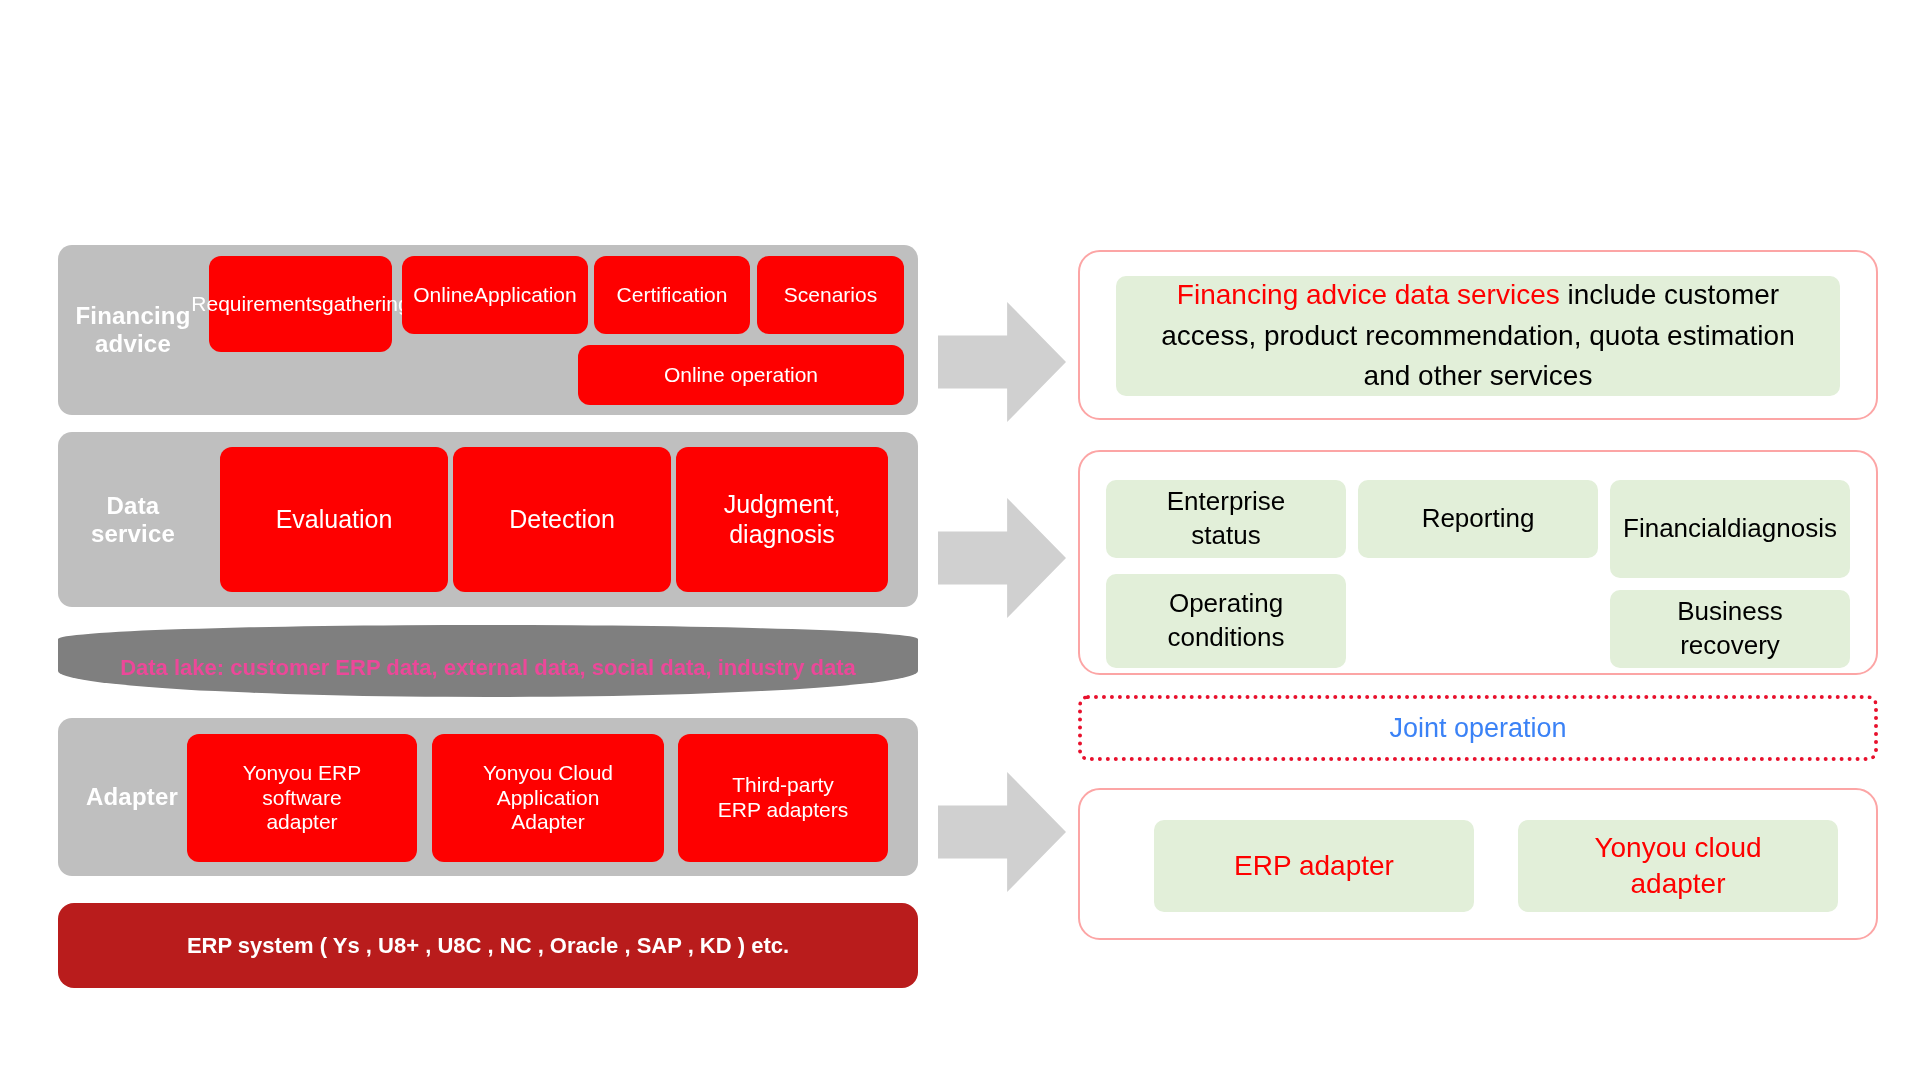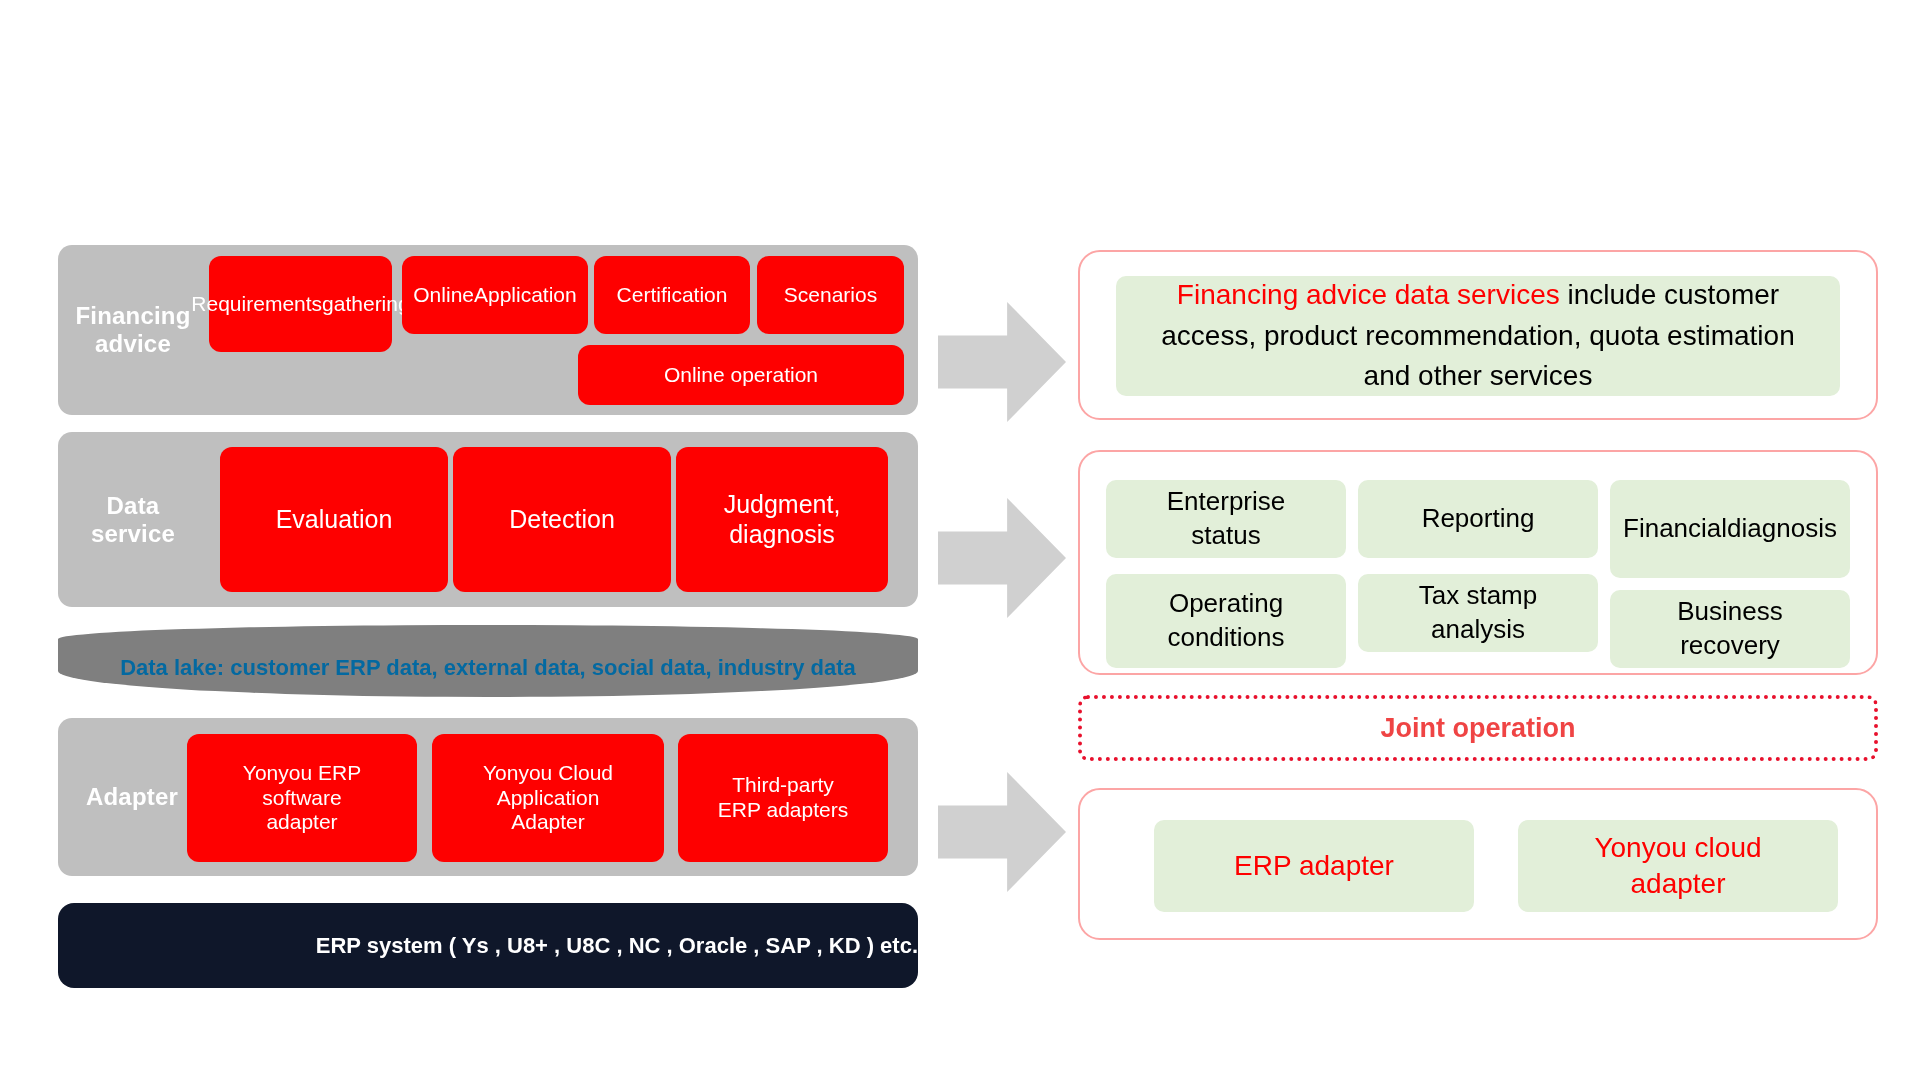--- a/index.html
+++ b/index.html
@@ -47,25 +47,24 @@
     background: #fe0000;
     border-radius: 12px;
     color: #ffffff;
     font-size: 21px;
     line-height: 1.18;
     font-weight: 400;
   }
   .red-box.big { font-size: 25px; }
 
   .dark-bar {
-    background: #0f172a;
+    background: #b91c1c;
     color: #ffffff;
     font-weight: bold;
     font-size: 22px;
-    justify-content: flex-end;
   }
   .dark-bar.rounded { border-radius: 16px; }
 
   
   .lake {
     position: absolute;
     overflow: visible;
   }
   .lake .lake-body {
     position: absolute;
@@ -82,21 +81,21 @@
     width: 100%;
     height: 28px;
     background: #7f7f7f;
     border-radius: 50% / 50%;
   }
   .lake .lake-text {
     position: absolute;
     left: 0; top: 14px;
     width: 100%;
     height: calc(100% - 14px);
-    color: #0369a1;
+    color: #ec4899;
     font-weight: bold;
     font-size: 22px;
   }
 
   
   .arrow {
     position: absolute;
     background: #d0d0d0;
     clip-path: polygon(0% 28%, 54% 28%, 54% 0%, 100% 50%, 54% 100%, 54% 72%, 0% 72%);
   }
@@ -122,22 +121,22 @@
   .para {
     background: #e2efd9;
     border-radius: 10px;
     color: #000000;
     font-size: 28px;
     line-height: 1.45;
     padding: 14px 26px;
   }
   .para .hl { color: #fe0000; }
   .joint-label {
-    color: #ef4444;
-    font-weight: bold;
+    color: #3b82f6;
+    font-weight: normal;
     font-size: 27px;
   }
 </style>
 </head>
 <body>
 
 <div id="stage">
 
   <div class="abs gray-band" style="left:58px; top:245px; width:860px; height:170px;">
   </div>
@@ -236,24 +235,20 @@
     </div>
     <div class="abs center green-box" style="left:530px; top:28px; width:240px; height:98px; flex-direction:row;">
       <span>Financial</span>
       <span>diagnosis</span>
     </div>
 
     <div class="abs center green-box" style="left:26px; top:122px; width:240px; height:94px; flex-direction:column;">
       <span>Operating</span>
       <span>conditions</span>
     </div>
-    <div class="abs center green-box" style="left:278px; top:122px; width:240px; height:78px; flex-direction:column;">
-      <span>Tax stamp</span>
-      <span>analysis</span>
-    </div>
     <div class="abs center green-box" style="left:530px; top:138px; width:240px; height:78px; flex-direction:column;">
       <span>Business</span>
       <span>recovery</span>
     </div>
   </div>
 
   <div class="abs panel dotted-red center" style="left:1078px; top:695px; width:800px; height:66px;">
     <span class="joint-label">Joint operation</span>
   </div>
 

